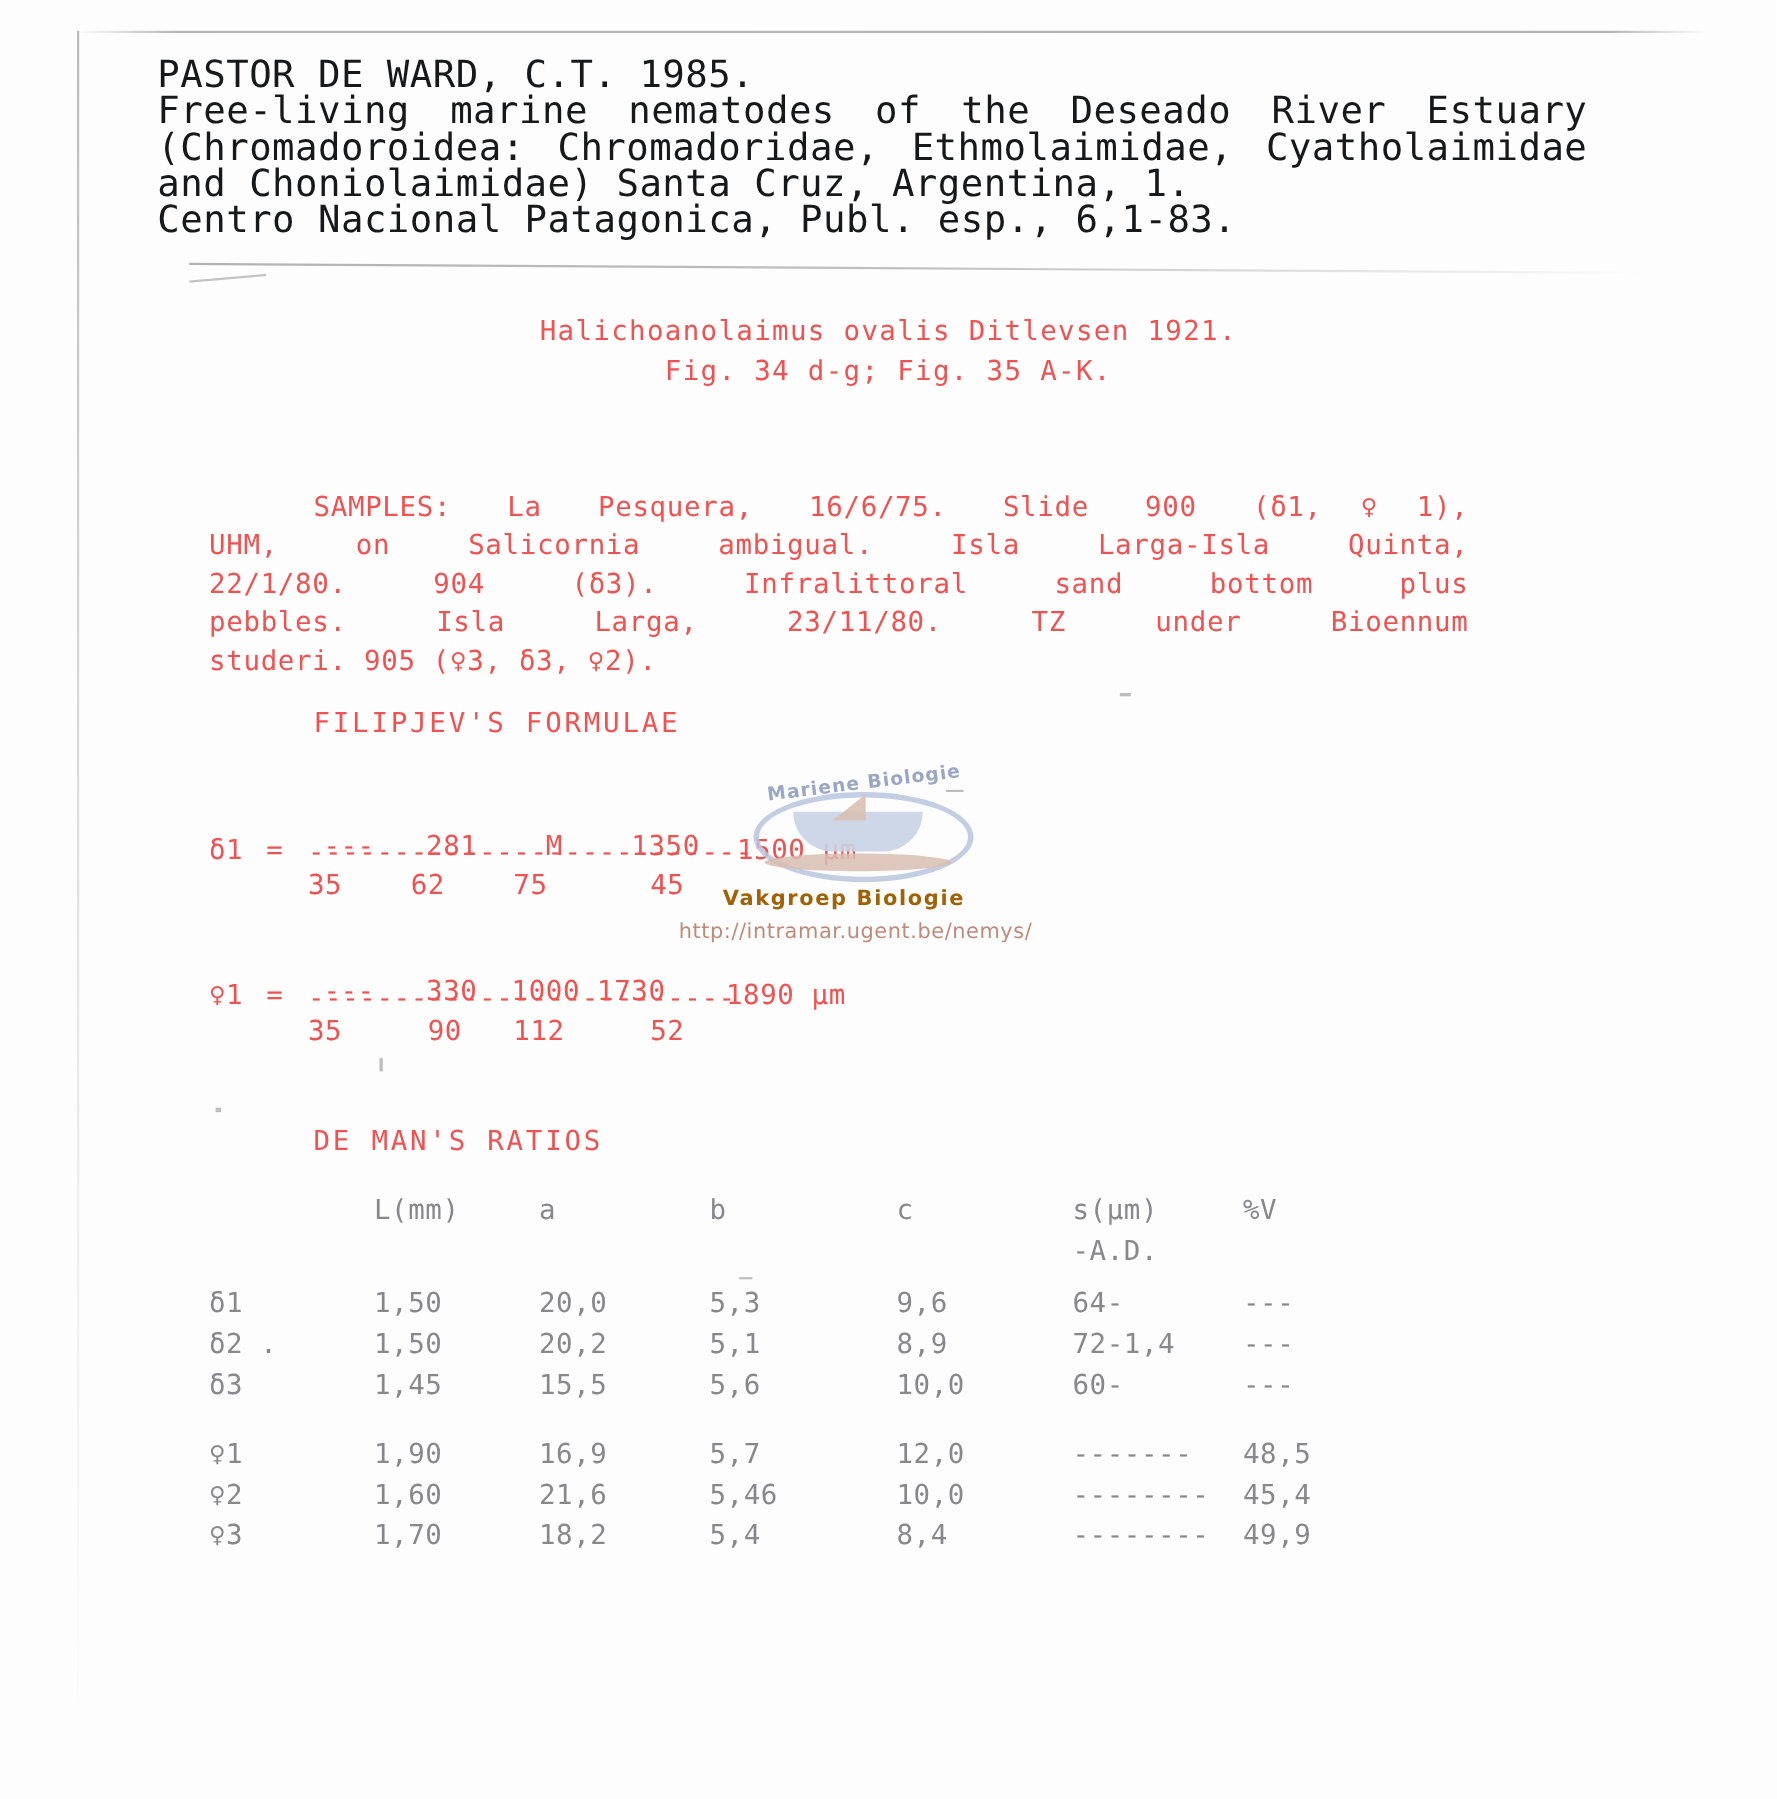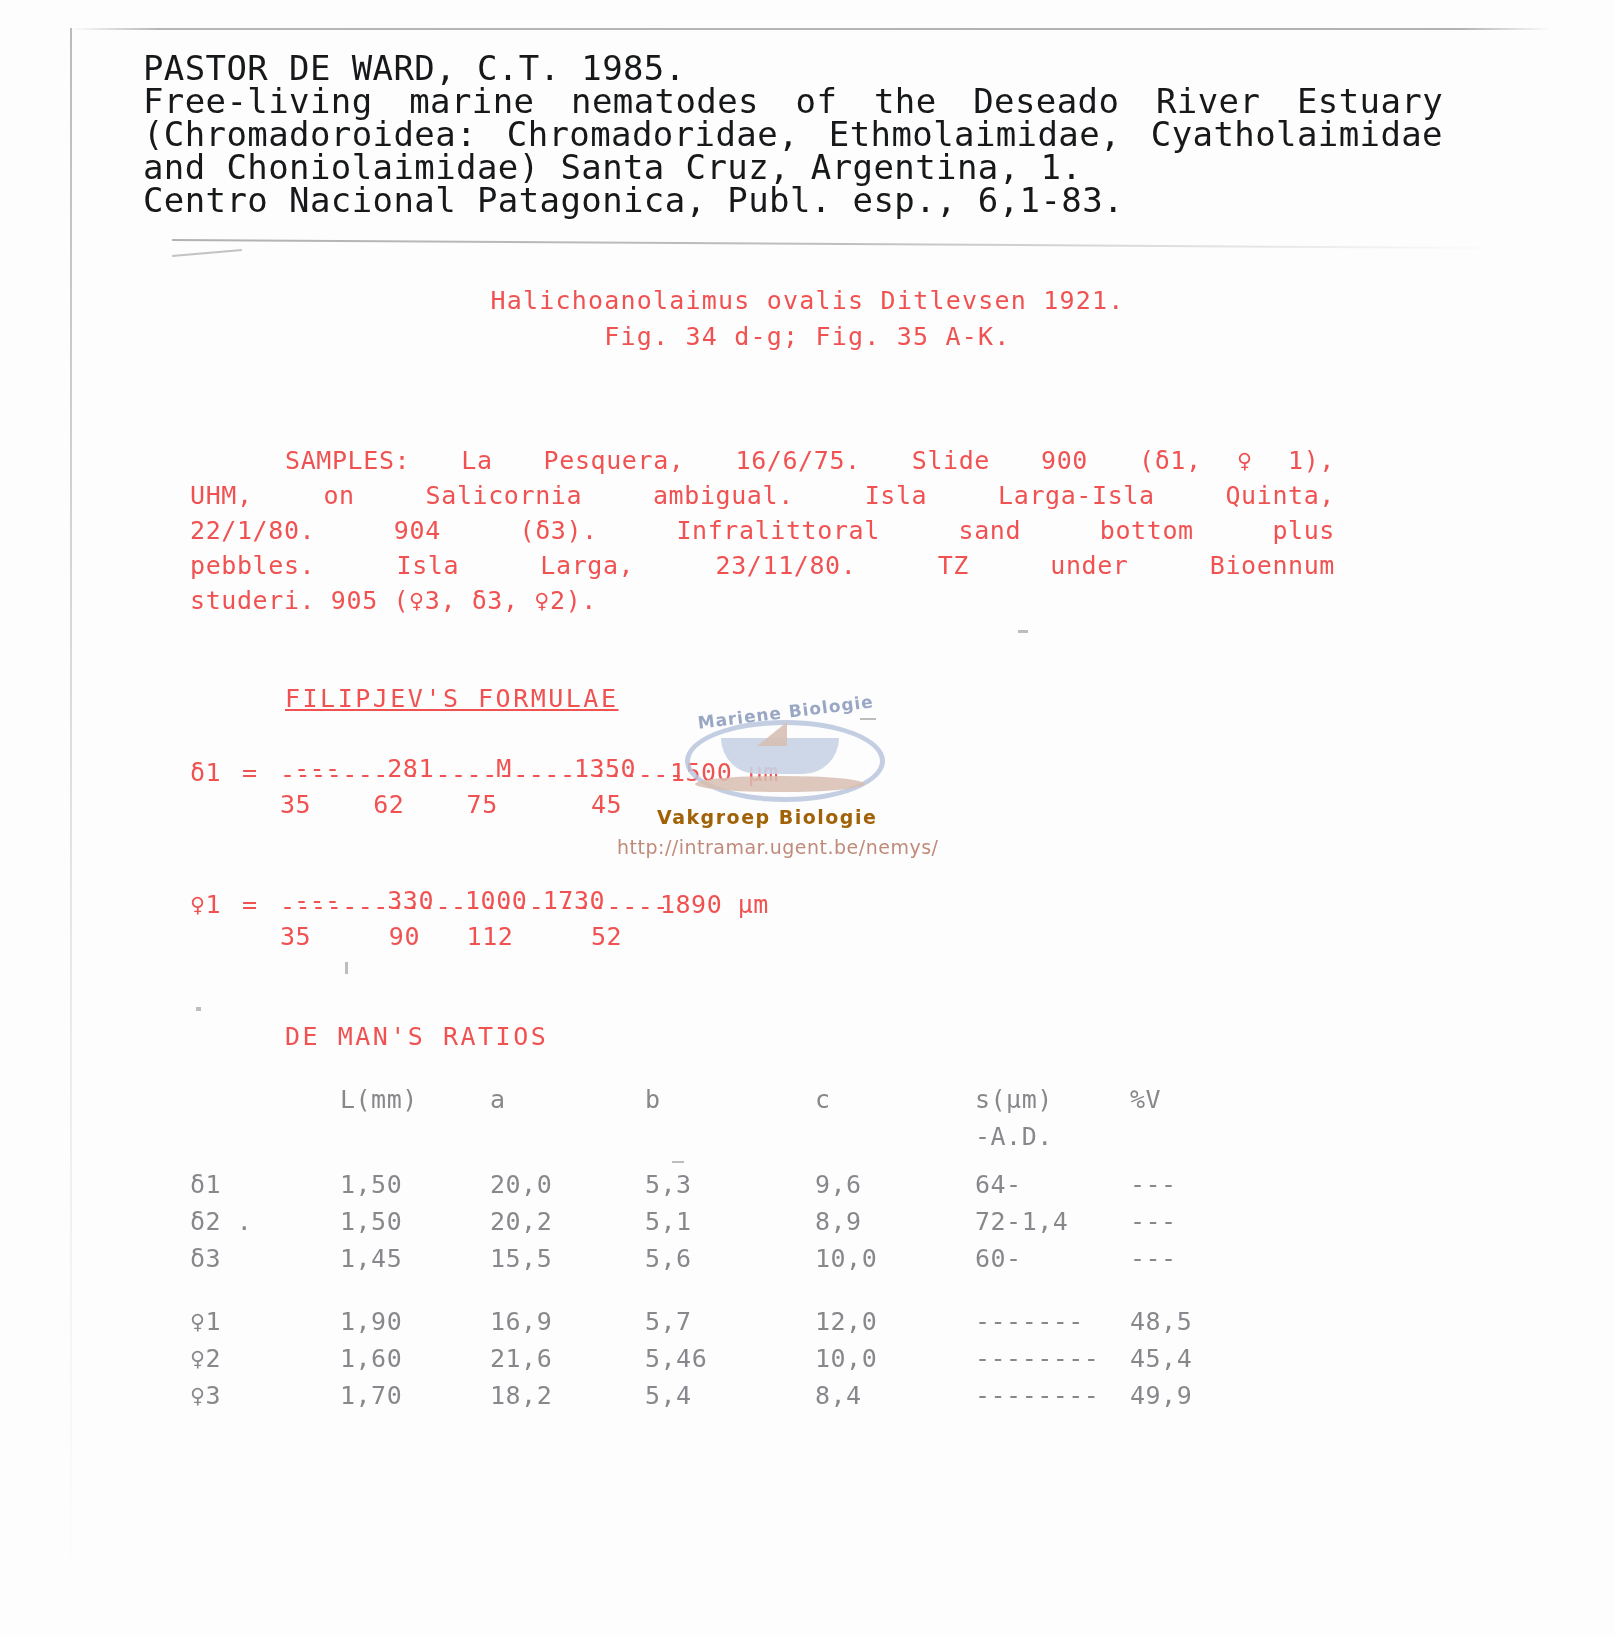--- a/index.html
+++ b/index.html
@@ -113,21 +113,21 @@
     text-align-last: justify;
   }
   .samples .last { text-align-last: left; }
   .samples .indent { padding-left: 95px; }
 
   .section-head {
     position: absolute;
     font-size: 25px;
     letter-spacing: 2.5px;
   }
-  #filipjev-head { left: 285px; top: 684px; text-decoration: underline; }
+  #filipjev-head { left: 285px; top: 642px; }
   #deman-head { left: 285px; top: 1022px; }
 
   
   .formula {
     position: absolute;
     font-size: 25px;
     letter-spacing: 0.5px;
     line-height: 30px;
   }
   .formula .lbl {

